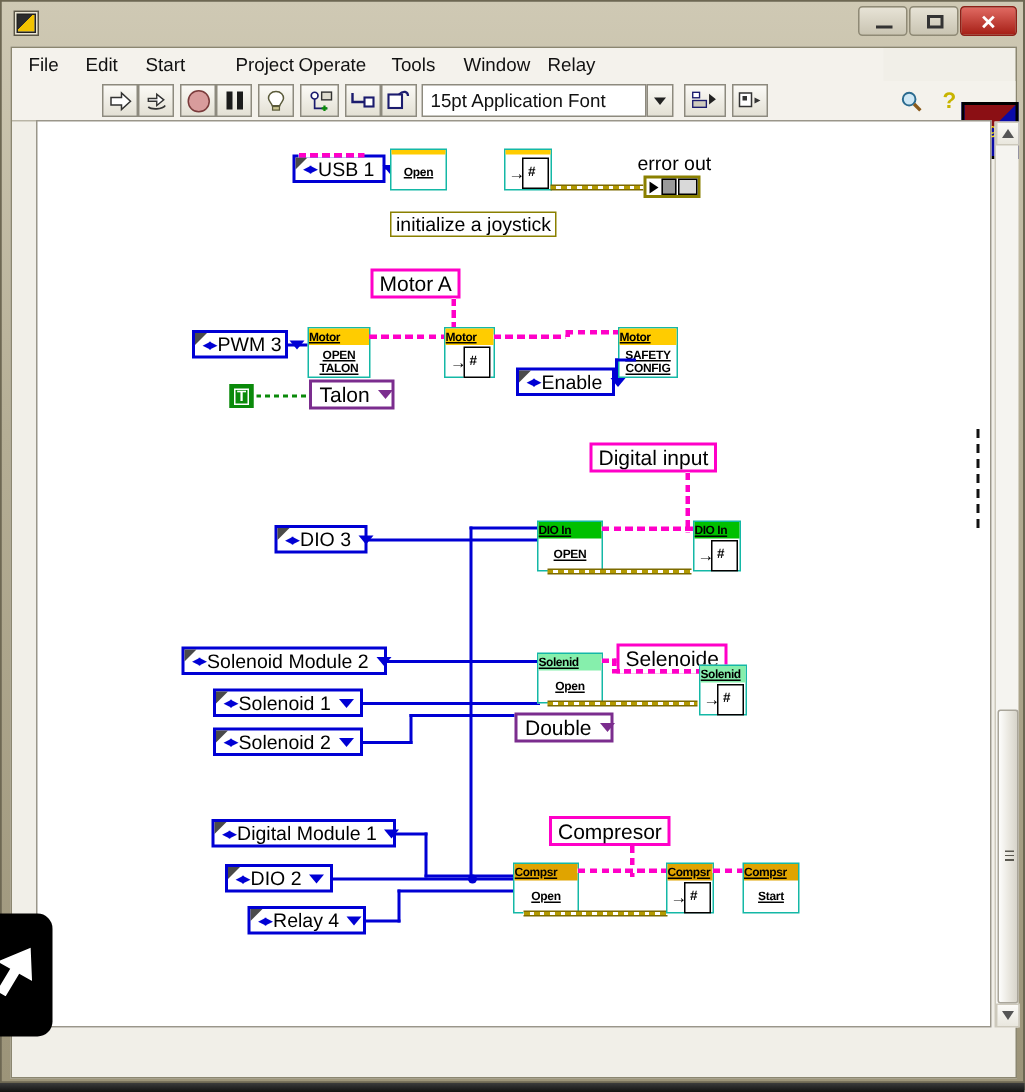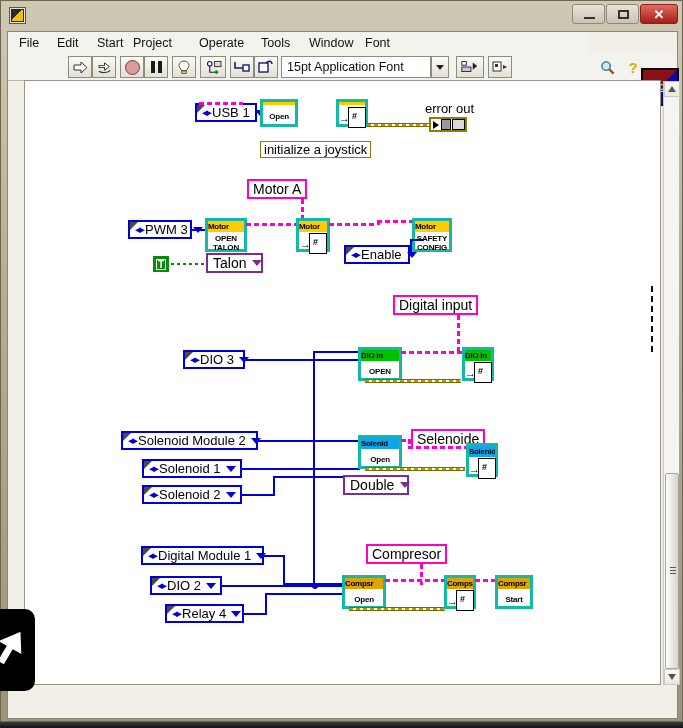--- a/index.html
+++ b/index.html
@@ -117,28 +117,28 @@
   .enumc .cv{margin:0 5px 0 6px;width:0;height:0;border-left:5px solid transparent;
         border-right:5px solid transparent;border-top:6px solid #7b2d8e;}
 
   
   .tconst{position:absolute;width:16px;height:16px;border:2px solid #0a8a0a;
         background:#0a8a0a;box-sizing:border-box;display:flex;align-items:center;justify-content:center;}
   .tconst span{font-size:10px;color:#fff;font-weight:bold;background:#0a8a0a;
         border:1px solid #fff;line-height:9px;padding:0 1px;}
 
   
-  .vi{position:absolute;border:3px solid #14b8a6;background:#fff;box-sizing:border-box;}
+  .vi{position:absolute;border:1px solid #14b8a6;background:#fff;box-sizing:border-box;text-decoration:underline;}
   .vi .hd{height:11px;line-height:11px;font-size:8px;text-align:left;color:#000;
         font-weight:bold;letter-spacing:-0.3px;overflow:hidden;}
   .vi .bd{display:flex;flex-direction:column;align-items:center;justify-content:center;
         font-size:8px;color:#000;font-weight:bold;letter-spacing:-0.2px;line-height:9px;}
   .hd-motor{background:#ffcc00;}
   .hd-dio{background:#00c000;color:#000;}
-  .hd-sol{background:#0ea5e9;}
+  .hd-sol{background:#86efac;}
   .hd-cmp{background:#e0a400;}
 
   
   .pageglyph{position:relative;width:26px;height:22px;}
   .pageglyph .arrow{position:absolute;left:0;top:7px;font-size:11px;line-height:11px;color:#000;}
   .pageglyph .sheet{position:absolute;left:9px;top:1px;width:16px;height:19px;
         background:#fff;border:1.5px solid #000;}
   .pageglyph .sheet:after{content:"#";position:absolute;left:3px;top:4px;font-size:9px;
         font-weight:bold;color:#000;}
 
@@ -199,25 +199,25 @@
       <span>✕</span>
     </div>
   </div>
 
   <div id="client">
 
     <div id="menubar">
       <div class="menu" style="left:6px">File</div>
       <div class="menu" style="left:44px">Edit</div>
       <div class="menu" style="left:84px">Start</div>
-      <div class="menu" style="left:120px">Project</div>
+      <div class="menu" style="left:144px">Project</div>
       <div class="menu" style="left:186px">Operate</div>
       <div class="menu" style="left:248px">Tools</div>
       <div class="menu" style="left:296px">Window</div>
-      <div class="menu" style="left:352px">Font</div>
+      <div class="menu" style="left:352px">Relay</div>
     </div>
 
     <div id="toolbar">
 
       <div class="tbtn" style="left:60px;width:24px">
         <svg width="15" height="15" viewBox="0 0 15 15">
           <path d="M1 5 H8 V2 L14 7.5 L8 13 V10 H1 Z" fill="#fff" stroke="#333" stroke-width="1"></path>
         </svg>
       </div>
       <div class="tbtn" style="left:84px;width:24px">

